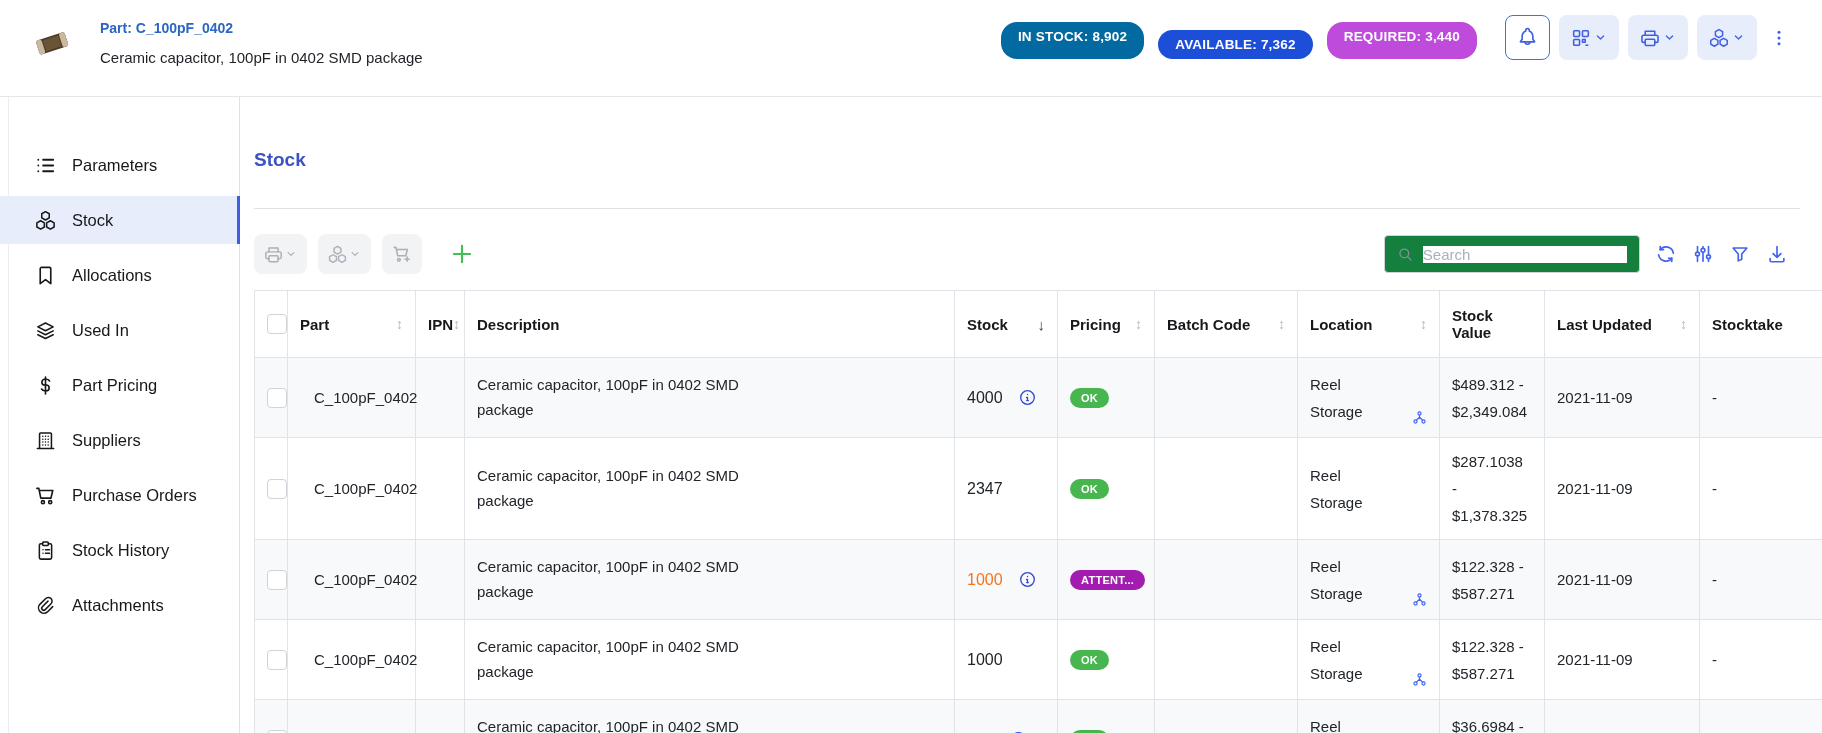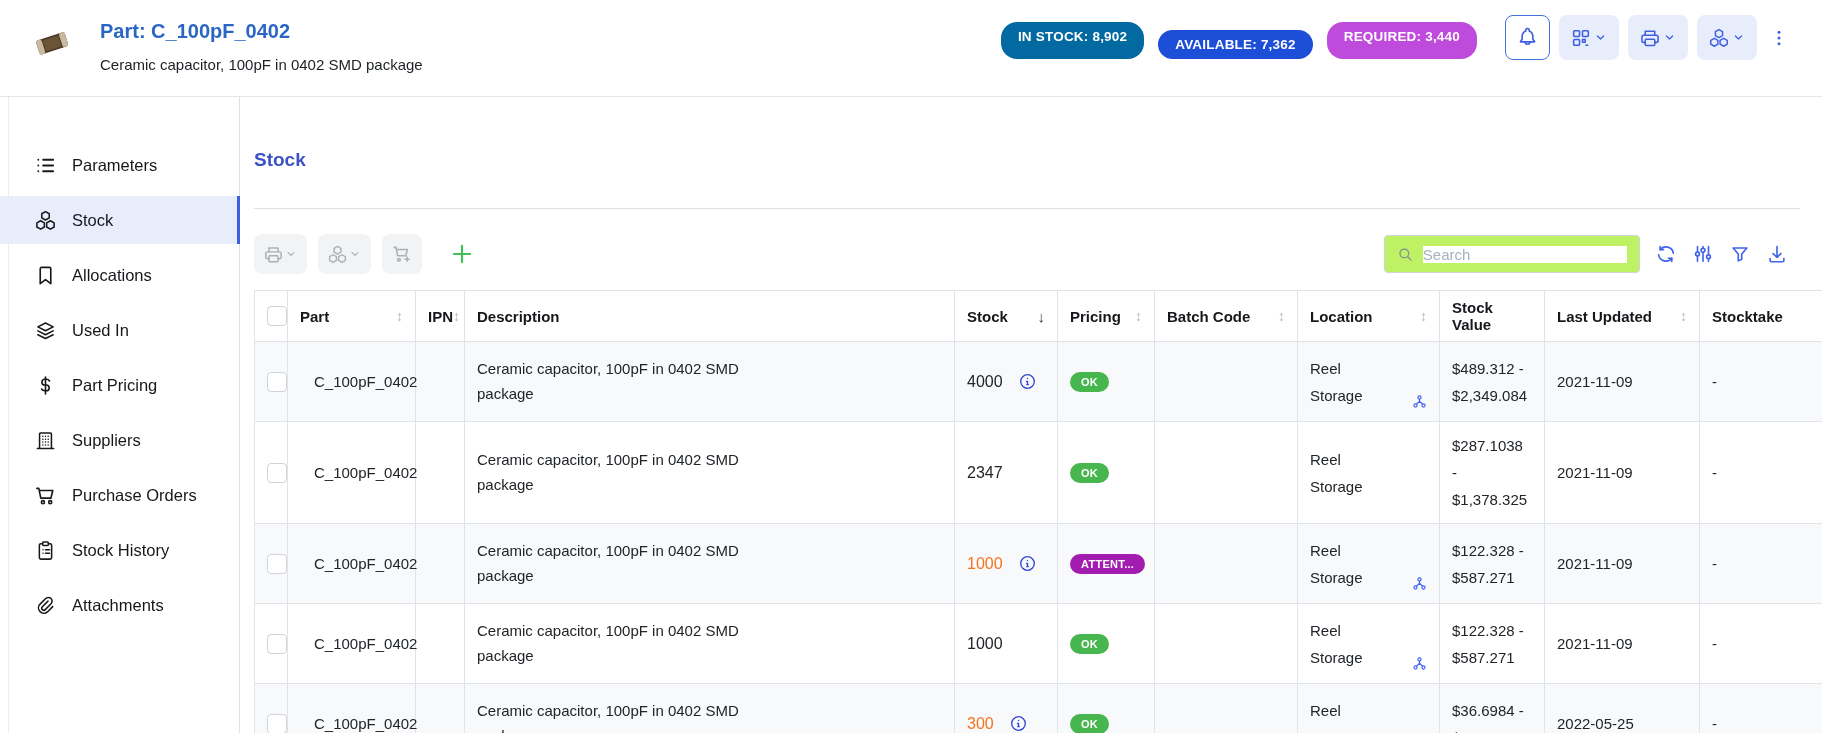--- a/index.html
+++ b/index.html
@@ -5,21 +5,21 @@
   * { margin:0; padding:0; box-sizing:border-box; }
   html,body { width:1822px; height:733px; overflow:hidden; background:#fff;
     font-family:"Liberation Sans","DejaVu Sans",sans-serif; color:#212529; }
   .ic { display:inline-block; vertical-align:middle; }
   .ic svg, svg.ic { display:block; }
 
   
   header { height:97px; border-bottom:1px solid #e3e6ea; display:flex; align-items:flex-start; padding:0 30px 0 30px; }
   .hthumb { margin-top:21px; width:44px; height:44px; display:flex; align-items:center; justify-content:center; cursor:pointer; }
   .htext { margin-left:26px; margin-top:20px; }
-  .htitle { font-size:20px; font-weight:700; color:#2b66c4; }
+  .htitle { font-size:14px; font-weight:700; color:#2b66c4; }
   .hsub { font-size:15px; margin-top:13px; color:#1d2125; }
   .badges { margin-left:auto; margin-top:22px; display:flex; gap:14px; }
   .badge { display:inline-block; color:#fff; font-weight:700; font-size:13.5px; letter-spacing:.2px;
     padding:7px 17px; border-radius:16px; white-space:nowrap; }
   .hactions { display:flex; align-items:center; gap:9px; margin-left:28px; margin-top:15px; }
   .iconbtn { width:45px; height:45px; border:none; border-radius:8px; background:#e8edfb; color:#3f5fe0;
     display:flex; align-items:center; justify-content:center; gap:1px; cursor:pointer; }
   .iconbtn.wide { width:60px; }
   .iconbtn.bell { background:#fff; border:1px solid #3f72e0; }
   .dotsbtn { width:26px; height:45px; border:none; background:transparent; color:#3f5fe0;
@@ -39,31 +39,31 @@
   .main h2 { margin-top:52px; font-size:19px; font-weight:700; color:#3b51c5; }
   .rule { margin-top:37px; margin-right:22px; border-top:1px solid #dee2e6; height:0; }
 
   
   .toolbar { margin-top:25px; display:flex; align-items:center; padding-right:34px; }
   .graybtn { height:40px; border:none; border-radius:8px; background:#f1f3f5; color:#a9b1b9;
     display:flex; align-items:center; justify-content:center; padding:0 9px; margin-right:11px; cursor:default; }
   .plusbtn { border:none; background:transparent; color:#40c057; margin-left:16px; cursor:pointer; display:flex; align-items:center; }
   .spacer { flex:1 1 auto; }
   .searchbox { width:256px; height:38px; border:1px solid #ced4da; border-radius:4px; display:flex; align-items:center;
-    padding:0 12px; gap:9px; background:#bef264; }
+    padding:0 12px; gap:9px; background:#15803d; }
   .searchbox input { border:none; outline:none; font-size:15px; width:100%; color:#495057;
     font-family:"Liberation Sans","DejaVu Sans",sans-serif; }
   .searchbox input::placeholder { color:#a9b1b9; }
   .tbl-action { border:none; background:transparent; color:#4263eb; margin-left:15px; cursor:pointer; display:flex; align-items:center; }
 
   
   .tablewrap { margin-top:16px; overflow:hidden; }
   table { width:1572px; table-layout:fixed; border-collapse:collapse; font-size:15px; }
   th, td { border:1px solid #e0e3e7; }
-  thead th { height:48px; font-weight:700; font-size:15px; text-align:left; padding:8px 12px; background:#fff; color:#16181b;margin-top:7px; }
+  thead th { height:48px; font-weight:700; font-size:15px; text-align:left; padding:16px 12px; background:#fff; color:#16181b;margin-top:7px; }
   .thin { display:flex; align-items:center; justify-content:space-between; }
   .sort-idle { color:#b3bac1; font-size:14px; cursor:pointer; }
   .sort-active { color:#343a40; font-size:15px; cursor:pointer; }
   tbody td { height:80px; padding:10px 12px; vertical-align:middle; }
   tbody tr:nth-child(odd) { background:#f8f9fa; }
   input[type=checkbox] { appearance:none; -webkit-appearance:none; width:20px; height:20px; border:1px solid #ced4da;
     border-radius:4px; background:#fff; cursor:pointer; display:block; margin:0 auto; }
   .partcell { display:flex; align-items:center; gap:14px; }
   .desc { max-width:272px; line-height:1.65; }
   .stockcell { display:flex; align-items:center; gap:15px; font-size:16px; }

